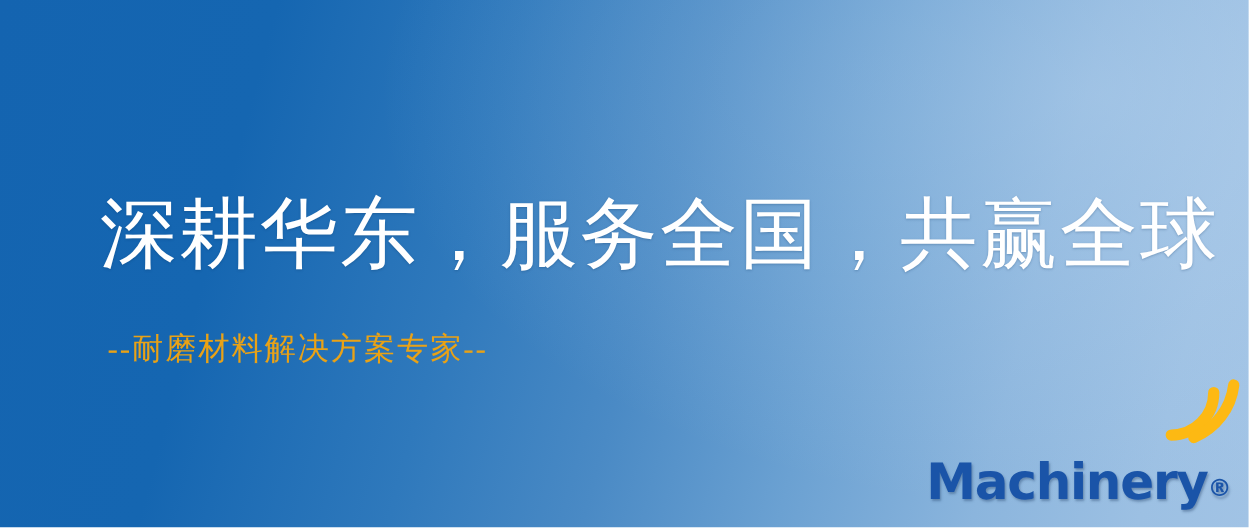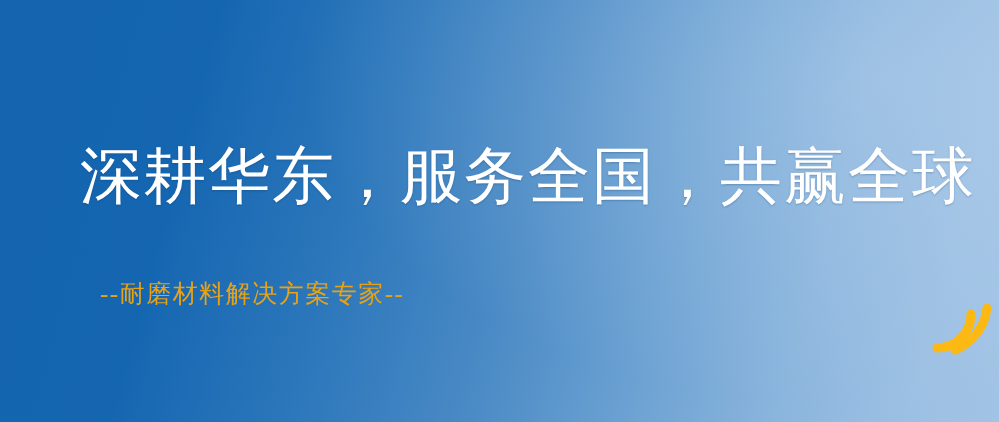--- a/index.html
+++ b/index.html
@@ -45,37 +45,37 @@
     left: 0;
     top: 0;
     width: 100%;
     height: 100%;
     z-index: 2;
   }
 
   .headline {
     position: absolute;
     left: 80px;
-    top: 144px;
+    top: 156px;
     margin: 0;
     font-family: "Liberation Serif", "DejaVu Serif", serif;
     font-weight: 400;
     font-size: 62px;
     line-height: 1.05;
     color: #ffffff;
     letter-spacing: 2px;
     white-space: nowrap;
     text-shadow: 0 1px 2px rgba(10, 50, 95, 0.28);
   }
 
   .subtitle {
     position: absolute;
     left: 84px;
     top: 263px;
-    margin: 16px;
+    margin: 2px;
     font-family: "Liberation Serif", "DejaVu Serif", serif;
     font-weight: 400;
     font-size: 25px;
     line-height: 1.2;
     color: #e9a216;
     letter-spacing: 1.5px;
     white-space: nowrap;
   }
 
   
@@ -163,18 +163,19 @@
 
         <svg class="logo-waves" viewBox="0 0 62 60" aria-hidden="true">
           <g fill="none" stroke="#fdb913" stroke-linecap="round">
             <path d="M 8 54 A 34 34 0 0 0 42 20" stroke-width="9"></path>
             <path d="M 26 56 A 52 52 0 0 0 58 14" stroke-width="9"></path>
           </g>
         </svg>
 
       </div>
 
+      <div class="logo-machinery"><span>Machinery</span><span class="reg">®</span></div>
 
     </div>
 
   </div>
 
 </div>
 
 </body></html>

